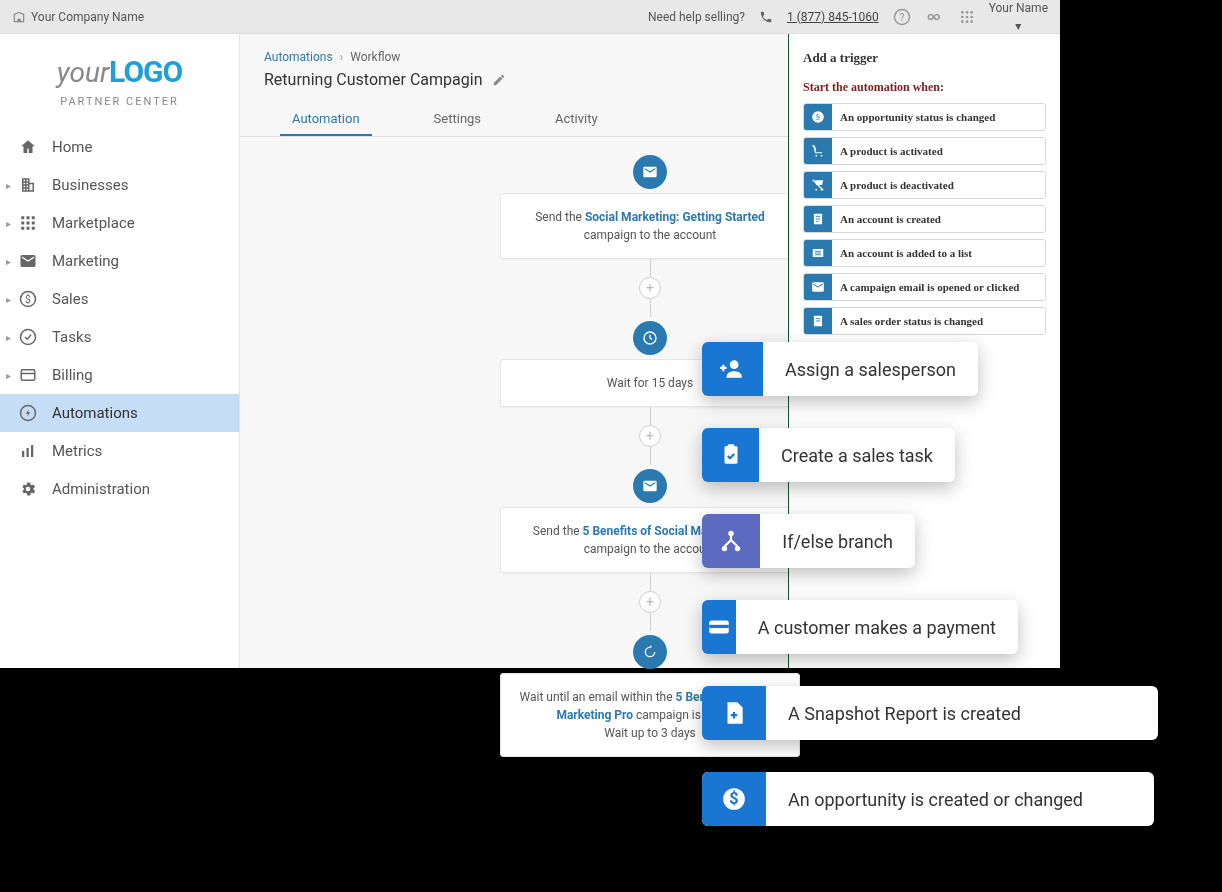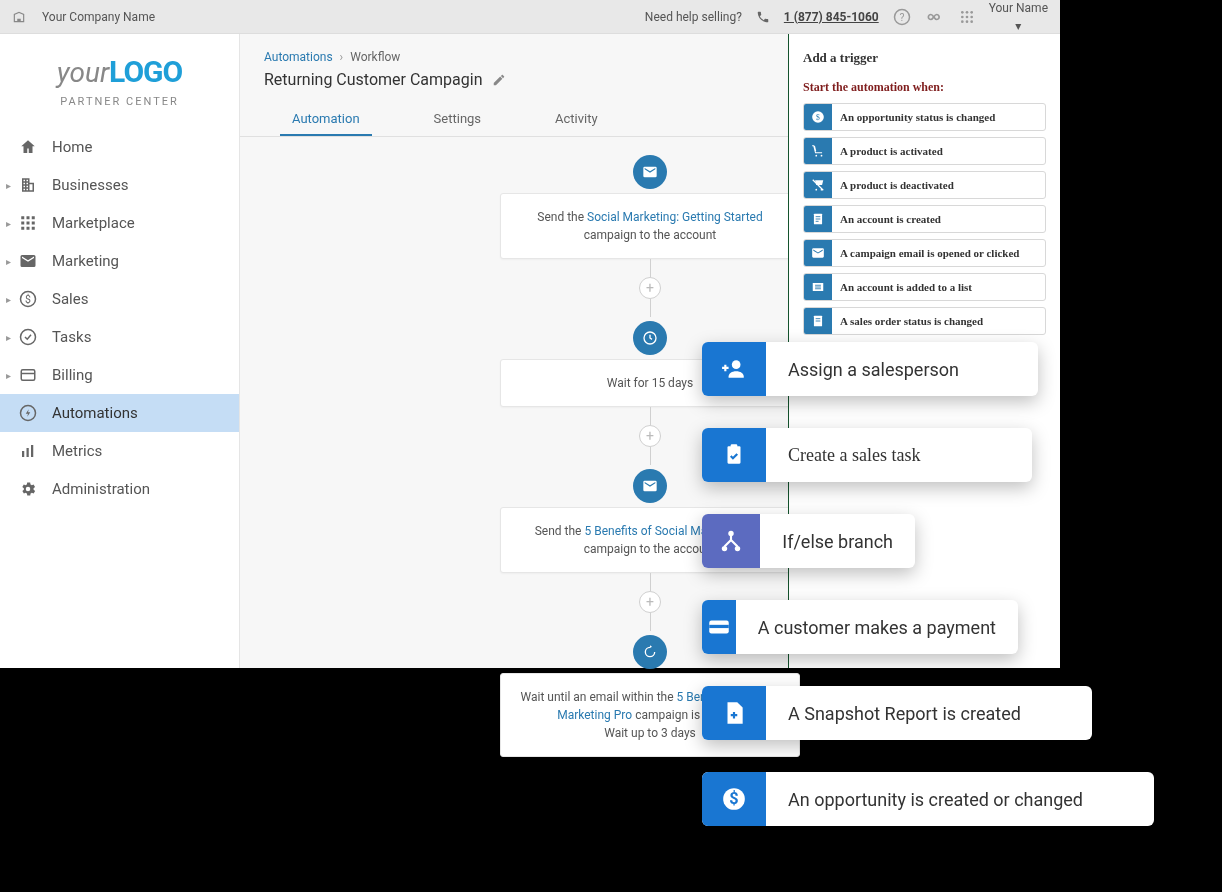--- a/index.html
+++ b/index.html
@@ -1,21 +1,21 @@
 <!DOCTYPE html>
 <html><head>
 <meta charset="utf-8">
 <style>
 * { box-sizing: border-box; margin: 0; padding: 0; }
 body { font-family: -apple-system, BlinkMacSystemFont, "Segoe UI", Roboto, sans-serif; background: #000; width: 1222px; height: 892px; position: relative; overflow: hidden; }
 .app-window { position: absolute; top: 0; left: 0; width: 1060px; height: 668px; background: #f5f5f5; }
 .topbar { height: 34px; background: #e8e8e8; display: flex; align-items: center; padding: 0 12px; font-size: 12px; color: #555; border-bottom: 1px solid #ddd; }
-.topbar .left { display: flex; align-items: center; gap: 16px; }
+.topbar .left { display: flex; align-items: center; gap: 5px; }
 .topbar .right { margin-left: auto; display: flex; align-items: center; gap: 14px; }
-.topbar .phone { text-decoration: underline; color: #444; font-weight: bold; }
+.topbar .phone { text-decoration: underline; color: #444; }
 .topbar .icon-btn { color: #888; font-size: 16px; cursor: pointer; }
 .topbar .user { display: flex; align-items: center; gap: 4px; cursor: pointer; flex-direction: column; }
 .main-row { display: flex; height: calc(100% - 34px); }
 .sidebar { width: 240px; background: #fff; border-right: 1px solid #e5e5e5; }
 .logo-area { padding: 20px 22px 10px; text-align: center; }
 .logo-your { font-style: italic; color: #888; font-size: 28px; font-weight: 400; }
 .logo-logo { color: #1f9fd8; font-size: 30px; font-weight: 700; letter-spacing: -1px; }
 .partner-center { font-size: 11px; letter-spacing: 2px; color: #888; margin-top: 6px; }
 .nav { padding-top: 10px; }
 .nav-item { display: flex; align-items: center; gap: 14px; padding: 10px 18px; font-size: 15px; color: #555; cursor: pointer; position: relative; }
@@ -29,21 +29,21 @@
 .breadcrumb .cur { color: #666; }
 .page-title { padding: 6px 24px 14px; font-size: 16px; color: #333; display: flex; align-items: center; gap: 10px; }
 .page-title .pencil { color: #888; font-size: 14px; cursor: pointer; }
 .tabs { display: flex; gap: 50px; padding: 0 40px; border-bottom: 1px solid #e0e0e0; font-size: 13px; }
 .tab { padding: 8px 12px; color: #666; cursor: pointer; border-bottom: 2px solid transparent; }
 .tab.active { color: #2a7ab0; border-bottom-color: #2a7ab0; }
 .flow { padding: 14px 40px 30px; position: relative; }
 .flow-col { width: 320px; margin: 0 auto; display: flex; flex-direction: column; align-items: center; }
 .node-icon { width: 34px; height: 34px; border-radius: 50%; background: #2a7ab0; display: flex; align-items: center; justify-content: center; color: #fff; font-size: 16px; margin: 4px 0; }
 .node-card { background: #fff; border: 1px solid #e6e6e6; border-radius: 3px; width: 300px; padding: 14px 18px; font-size: 12px; text-align: center; color: #555; line-height: 1.5; box-shadow: 0 1px 2px rgba(0,0,0,0.04); }
-.node-card .link { color: #2a7ab0; }
+.node-card .link { color: #2a7ab0; font-weight: bold; }
 .connector { width: 1px; height: 18px; background: #d0d0d0; }
 .plus-stub { width: 22px; height: 22px; border: 1px solid #d0d0d0; border-radius: 50%; color: #bbb; display: flex; align-items: center; justify-content: center; font-size: 14px; cursor: pointer; background: #fff; }
 .right-panel { position: absolute; top: 0; right: 0; width: 272px; height: 100%; background: #fff; border-left: 1px solid #14532d; padding: 16px 14px; overflow: hidden; font-family: Liberation Serif, serif; }
 .right-panel h4 { font-size: 13px; font-weight: 600; color: #333; margin-bottom: 14px; }
 .right-panel .sub { font-size: 12px; font-weight: 700; color: #7f1d1d; margin-bottom: 8px; }
 .trigger-row { display: flex; align-items: center; border: 1px solid #d8d8d8; border-radius: 3px; margin-bottom: 6px; height: 28px; overflow: hidden; cursor: pointer; font-size: 11px; }
 .trigger-row .ticon { width: 28px; height: 28px; background: #2a7ab0; color: #fff; display: flex; align-items: center; justify-content: center; font-size: 13px; flex-shrink: 0; }
 .trigger-row .tlabel { padding: 0 8px; color: #333; font-weight: 600; white-space: nowrap; overflow: hidden; text-overflow: ellipsis; }
 .float-cards { position: absolute; left: 702px; top: 342px; display: flex; flex-direction: column; gap: 32px; }
 .float-card { display: flex; align-items: center; background: #fff; border-radius: 6px; box-shadow: 0 6px 18px rgba(0,0,0,0.25); height: 54px; overflow: hidden; cursor: pointer; }
@@ -329,64 +329,64 @@
                   <line x1="8" y1="8" x2="16" y2="8" stroke="#2a7ab0" stroke-width="1.5"></line>
                   <line x1="8" y1="12" x2="16" y2="12" stroke="#2a7ab0" stroke-width="1.5"></line>
                   <line x1="8" y1="16" x2="13" y2="16" stroke="#2a7ab0" stroke-width="1.5"></line>
                 </svg>
               </span>
               <span class="tlabel">An account is created</span>
             </div>
             <div class="trigger-row">
               <span class="ticon">
                 <svg width="14" height="14" viewBox="0 0 24 24" fill="#fff">
-                  <path d="M20 4H4a2 2 0 0 0-2 2v12a2 2 0 0 0 2 2h16a2 2 0 0 0 2-2V6a2 2 0 0 0-2-2zm0 4-8 5-8-5V6l8 5 8-5v2z"></path>
-                </svg>
-              </span>
-              <span class="tlabel">A campaign email is opened or clicked</span>
-            </div>
-            <div class="trigger-row">
-              <span class="ticon">
-                <svg width="14" height="14" viewBox="0 0 24 24" fill="#fff">
                   <rect x="3" y="5" width="18" height="14" rx="1"></rect>
                   <line x1="7" y1="9" x2="17" y2="9" stroke="#2a7ab0" stroke-width="1.5"></line>
                   <line x1="7" y1="12" x2="17" y2="12" stroke="#2a7ab0" stroke-width="1.5"></line>
                   <line x1="7" y1="15" x2="17" y2="15" stroke="#2a7ab0" stroke-width="1.5"></line>
                 </svg>
               </span>
               <span class="tlabel">An account is added to a list</span>
             </div>
             <div class="trigger-row">
               <span class="ticon">
                 <svg width="14" height="14" viewBox="0 0 24 24" fill="#fff">
+                  <path d="M20 4H4a2 2 0 0 0-2 2v12a2 2 0 0 0 2 2h16a2 2 0 0 0 2-2V6a2 2 0 0 0-2-2zm0 4-8 5-8-5V6l8 5 8-5v2z"></path>
+                </svg>
+              </span>
+              <span class="tlabel">A campaign email is opened or clicked</span>
+            </div>
+            <div class="trigger-row">
+              <span class="ticon">
+                <svg width="14" height="14" viewBox="0 0 24 24" fill="#fff">
                   <rect x="5" y="3" width="14" height="18" rx="1"></rect>
                   <line x1="8" y1="8" x2="16" y2="8" stroke="#2a7ab0" stroke-width="1.5"></line>
                   <line x1="8" y1="12" x2="16" y2="12" stroke="#2a7ab0" stroke-width="1.5"></line>
                 </svg>
               </span>
               <span class="tlabel">A sales order status is changed</span>
             </div>
           </div>
       </div>
     </div>
   </div>
 </div>
 
 <div class="float-cards" id="float-cards">
-    <div class="float-card" style="width: 336px;">
+    <div class="float-card" style="width: 276px;">
       <span class="ficon blue">
         <svg width="26" height="26" viewBox="0 0 24 24" fill="#fff">
           <circle cx="14" cy="8" r="4"></circle>
           <path d="M14 14c-4 0-7 2-7 5v1h14v-1c0-3-3-5-7-5z"></path>
           <path d="M4 8v6M1 11h6" stroke="#fff" stroke-width="2"></path>
         </svg>
       </span>
       <span class="flabel">Assign a salesperson</span>
     </div>
-    <div class="float-card" style="width: 330px; font-family: Liberation Serif, serif;">
+    <div class="float-card" style="width: 253px;">
       <span class="ficon blue">
         <svg width="26" height="26" viewBox="0 0 24 24" fill="#fff">
           <rect x="6" y="4" width="12" height="16" rx="1"></rect>
           <rect x="9" y="2" width="6" height="4" rx="1"></rect>
           <path d="M9 13l2 2 4-4" stroke="#1976d2" stroke-width="2" fill="none"></path>
         </svg>
       </span>
       <span class="flabel">Create a sales task</span>
     </div>
     <div class="float-card" style="width: 213px;">
@@ -402,21 +402,21 @@
     </div>
     <div class="float-card" style="width: 316px;">
       <span class="ficon blue">
         <svg width="26" height="26" viewBox="0 0 24 24" fill="#fff">
           <rect x="3" y="6" width="18" height="12" rx="2"></rect>
           <rect x="3" y="10" width="18" height="3" fill="#1976d2"></rect>
         </svg>
       </span>
       <span class="flabel">A customer makes a payment</span>
     </div>
-    <div class="float-card" style="width: 390px;">
+    <div class="float-card" style="width: 456px;">
       <span class="ficon blue">
         <svg width="26" height="26" viewBox="0 0 24 24" fill="#fff">
           <path d="M6 2h9l5 5v15H6z"></path>
           <path d="M12 11v6M9 14h6" stroke="#1976d2" stroke-width="2"></path>
         </svg>
       </span>
       <span class="flabel">A Snapshot Report is created</span>
     </div>
     <div class="float-card" style="width: 452px;">
       <span class="ficon blue">

